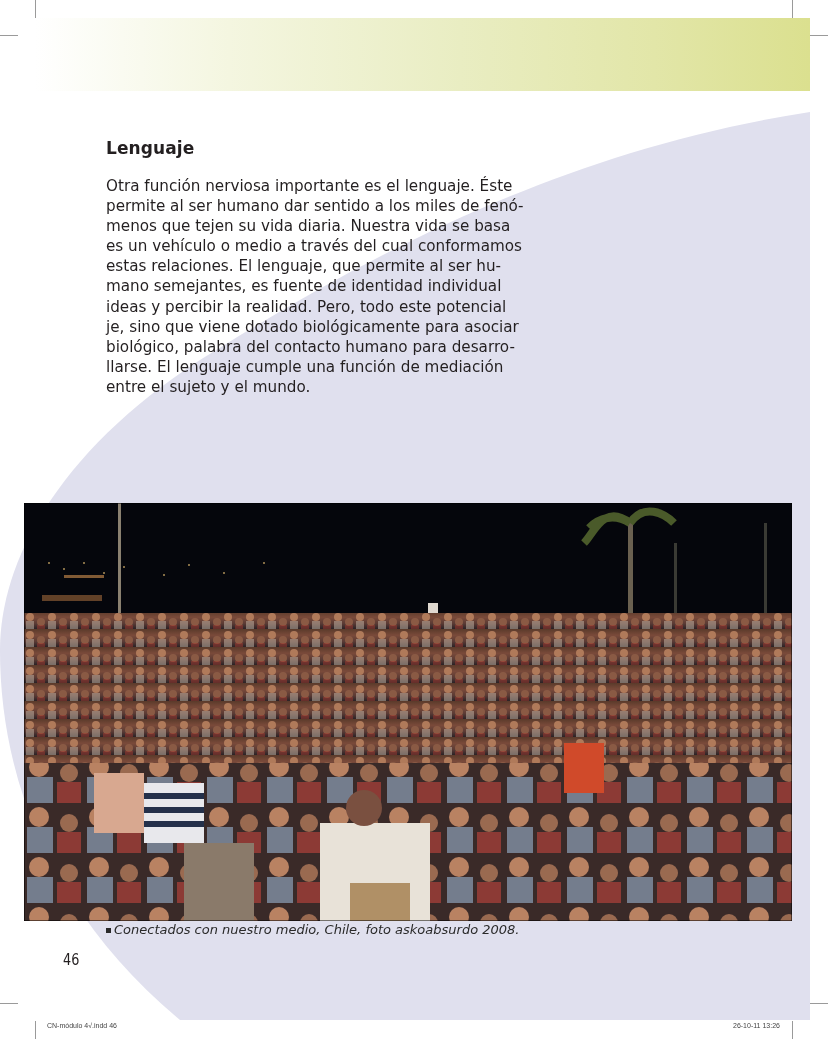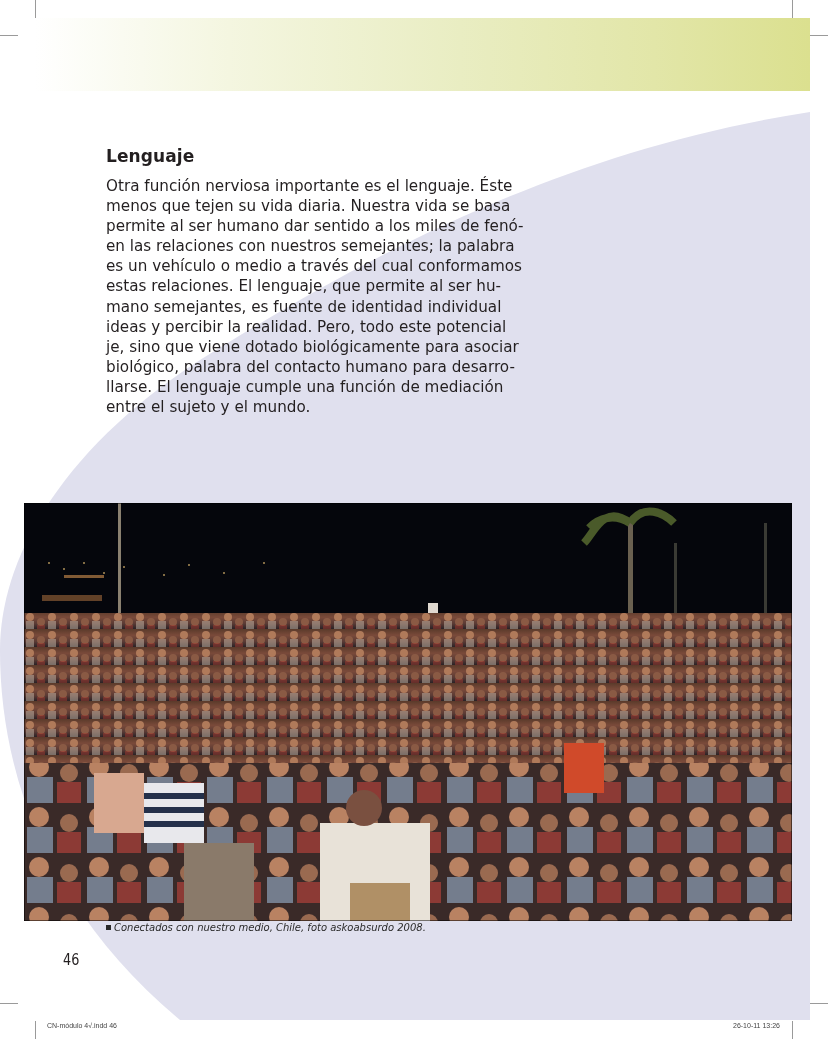--- a/index.html
+++ b/index.html
@@ -30,21 +30,21 @@
     .bg-shape {
       position: absolute;
       left: 0;
       top: 0;
       width: 828px;
       height: 1039px;
     }
     .heading {
       position: absolute;
       left: 106px;
-      top: 146px;
+      top: 138px;
       font-size: 17px;
       font-weight: bold;
       margin: 0;
       letter-spacing: 0.1px;
     }
     .body-text {
       position: absolute;
       left: 106px;
       top: 176px;
       width: 382px;
@@ -69,21 +69,21 @@
       width: 768px;
       height: 418px;
       overflow: hidden;
       background: #05060c;
     }
     .photo svg { display: block; }
     .caption {
       position: absolute;
       left: 106px;
       top: 922px;
-      font-size: 10px;
+      font-size: 13px;
       font-style: italic;
       color: #2a2a2a;
       margin: 0;
       white-space: nowrap;
     }
     .caption .bullet {
       display: inline-block;
       width: 5px;
       height: 5px;
       background: #2a2a2a;
@@ -134,23 +134,22 @@
 <svg class="bg-shape" viewBox="0 0 828 1039" width="828" height="1039">
   <path d="M810,112 C560,150 360,260 200,360 C60,450 0,560 0,650 C0,790 60,920 180,1020 L810,1020 Z" fill="#e0e0ee"></path>
 </svg>
 
 <div class="top-band"></div>
 
 <h2 class="heading">Lenguaje</h2>
 
 <div class="body-text">
   <span class="line">Otra función nerviosa importante es el lenguaje. Éste</span>
+  <span class="line">permite al ser humano dar sentido a los miles de fenó-</span>
   <span class="line">menos que tejen su vida diaria. Nuestra vida se basa</span>
-  <span class="line">permite al ser humano dar sentido a los miles de fenó-</span>
-  <span class="line">en las relaciones con nuestros semejantes; la palabra</span>
   <span class="line">es un vehículo o medio a través del cual conformamos</span>
   <span class="line">estas relaciones. El lenguaje, que permite al ser hu-</span>
   <span class="line">mano semejantes, es fuente de identidad individual</span>
   <span class="line">ideas y percibir la realidad. Pero, todo este potencial</span>
   <span class="line">je, sino que viene dotado biológicamente para asociar</span>
   <span class="line">biológico, palabra del contacto humano para desarro-</span>
   <span class="line">llarse. El lenguaje cumple una función de mediación</span>
   <span class="line last">entre el sujeto y el mundo.</span>
 </div>
 

